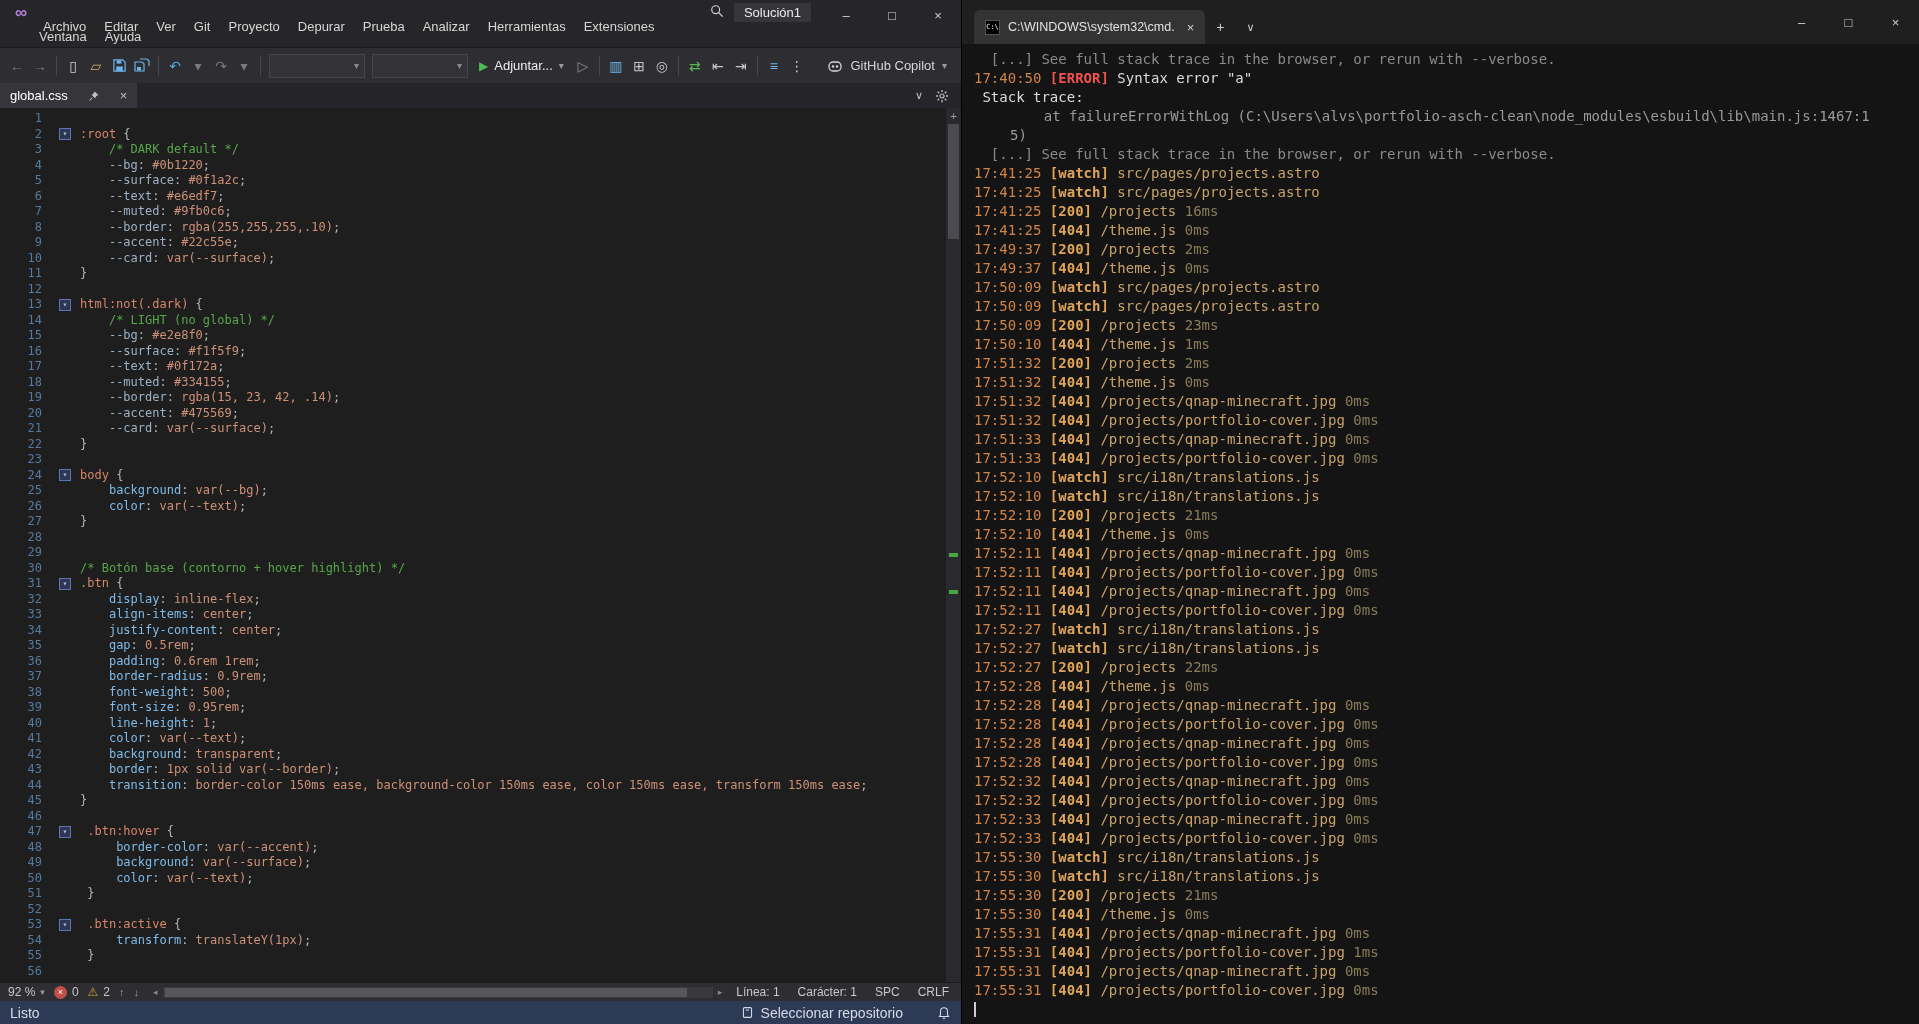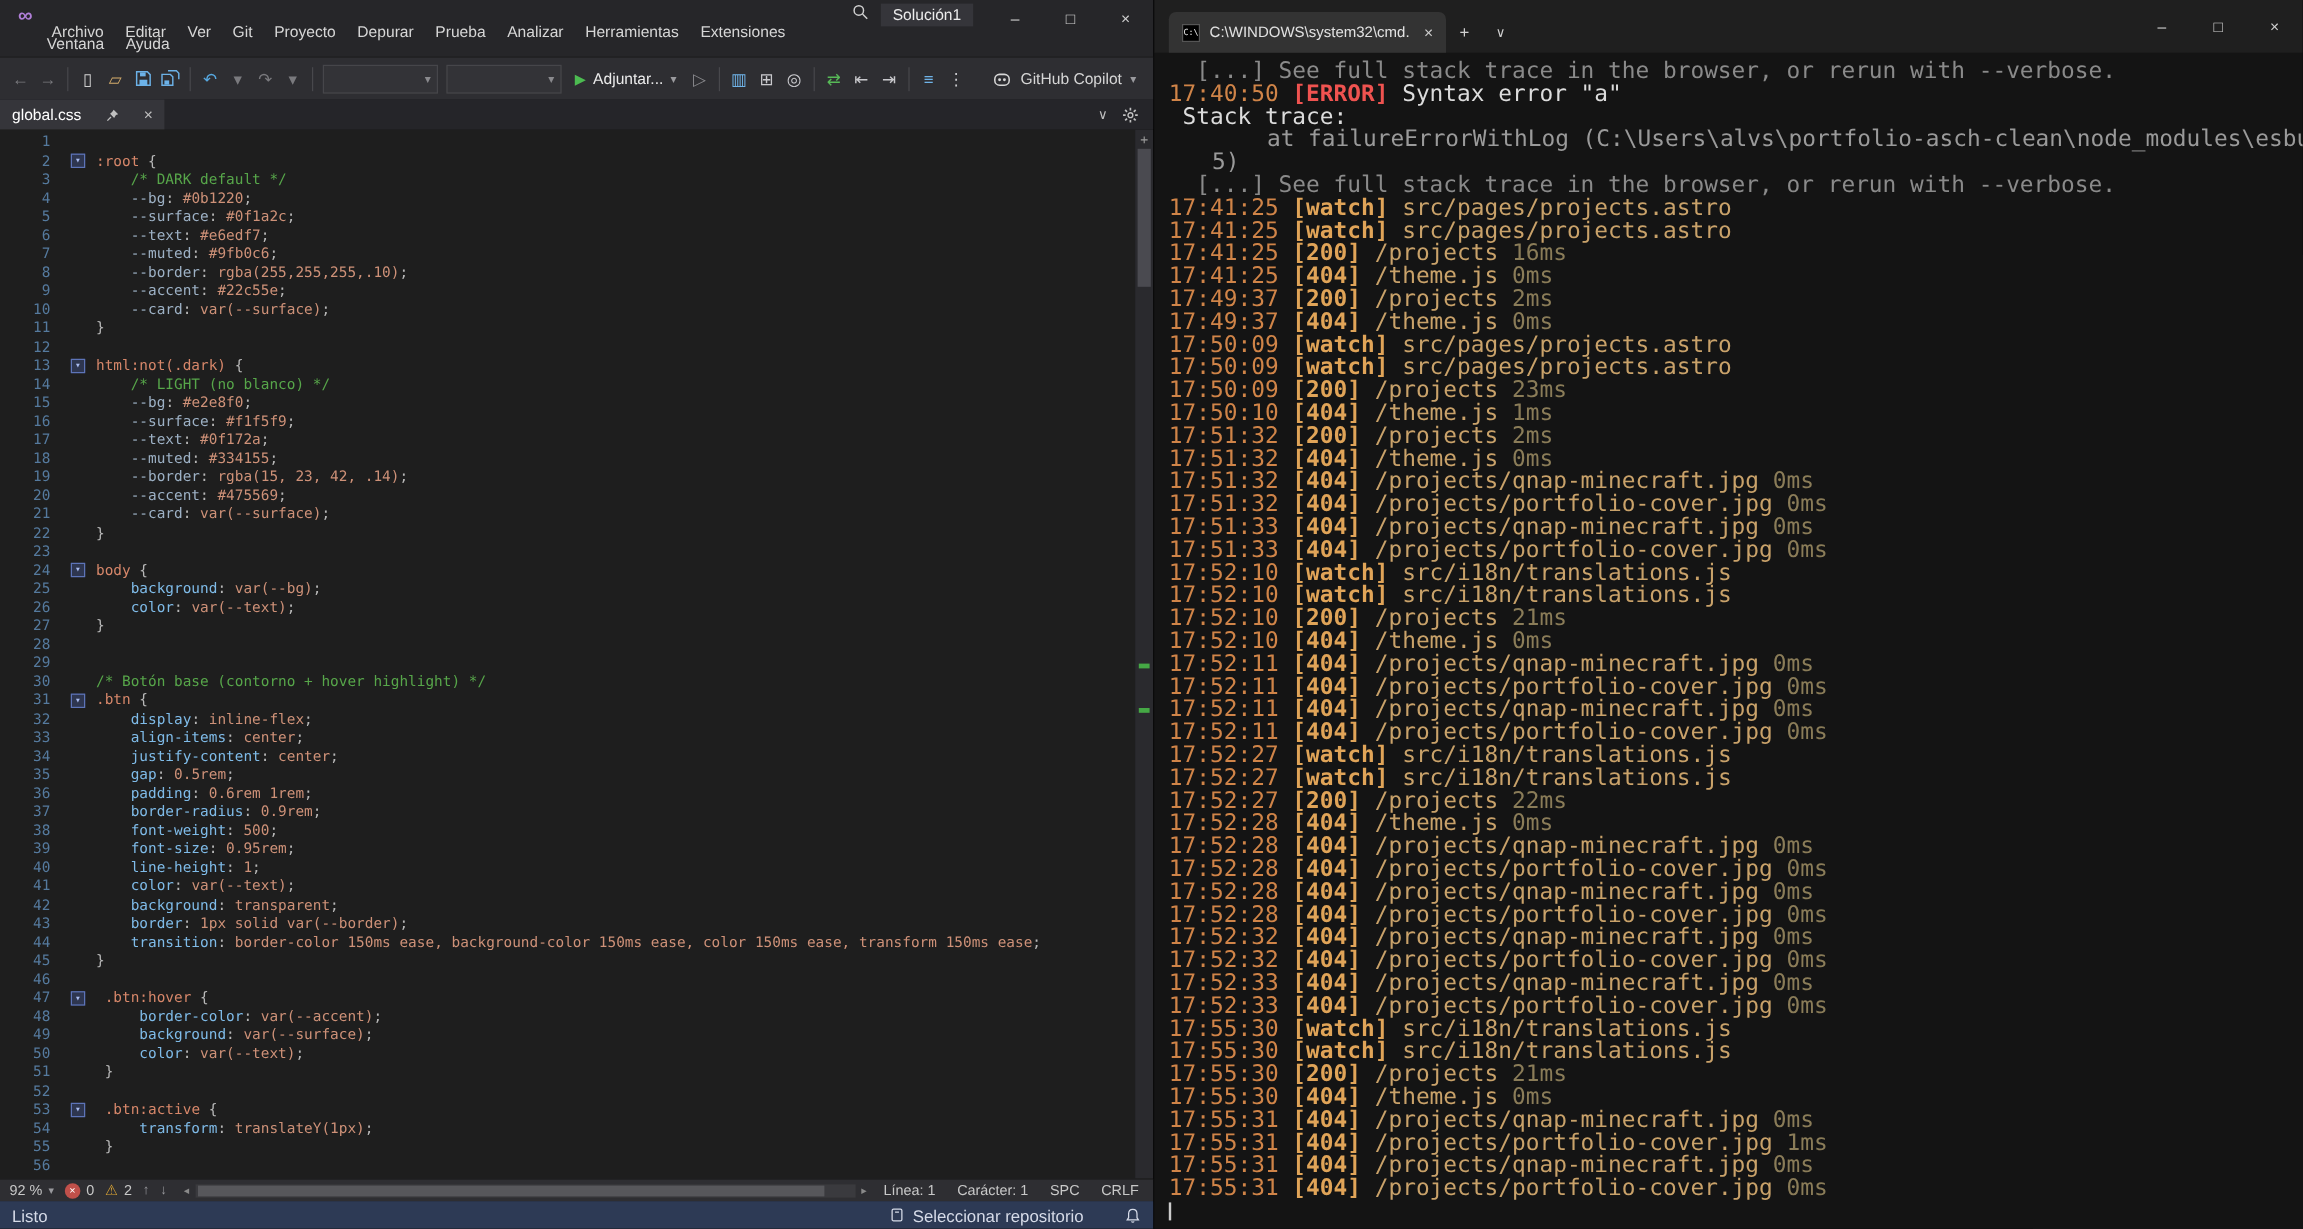--- a/index.html
+++ b/index.html
@@ -66,21 +66,21 @@
   
   .term{flex:1 1 auto;display:flex;flex-direction:column;background:#141414;min-width:0;}
   .term-titlebar{flex:0 0 44px;background:#1f1f1f;display:flex;align-items:flex-end;position:relative;}
   .term-tab{height:34px;margin-left:12px;background:#333333;display:flex;align-items:center;gap:8px;padding:0 11px;font-size:12.5px;color:#e2e2e2;border-top-left-radius:6px;border-top-right-radius:6px;}
   .cmd-icon{width:15px;height:15px;background:#000;border:1px solid #555;font-size:7px;color:#eee;display:flex;align-items:center;justify-content:center;font-family:"DejaVu Sans Mono",monospace;}
   .term-tab-close{color:#cfcfcf;font-size:13px;margin-left:4px;}
   .term-newtab,.term-chev{height:34px;display:flex;align-items:center;padding:0 11px;color:#d0d0d0;font-size:14px;}
   .term-chev{font-size:11px;}
   .term-controls{position:absolute;top:0;right:0;height:44px;display:flex;}
   .term-winbtn{width:47px;height:100%;display:flex;align-items:center;justify-content:center;color:#d0d0d0;font-size:13px;}
-  .term-body{flex:1 1 auto;background:#141414;padding:6px 0 0 12px;font-family:"DejaVu Sans Mono","Liberation Mono",monospace;font-size:19px;line-height:19px;overflow:hidden;}
+  .term-body{flex:1 1 auto;background:#141414;padding:6px 0 0 12px;font-family:"DejaVu Sans Mono","Liberation Mono",monospace;font-size:14px;line-height:19px;overflow:hidden;}
   .t-line{white-space:pre;height:19px;}
   .t-ti{color:#d08448;}
   .t-tg{color:#e0a458;font-weight:bold;}
   .t-ms{color:#c9a26a;}
   .t-du{color:#8a7c58;}
   .t-m{color:#8a8a8a;}
   .t-di{color:#9a9a9a;margin-left:36px;}
   .t-pl{color:#dcdcdc;}
   .t-er{color:#ef5350;font-weight:bold;}
   .t-cursor{display:inline-block;width:2px;height:15px;background:#cccccc;margin-top:2px;}
@@ -296,21 +296,21 @@
           <div class="c-row">
             <span class="c-ln">13</span>
             <span class="c-fold">
               <span class="fold-box">▾</span>
             </span>
             <span class="c-code"><span class="tk-s">html:not(.dark)</span><span class="tk-k"> {</span></span>
           </div>
           <div class="c-row">
             <span class="c-ln">14</span>
             <span class="c-fold"></span>
-            <span class="c-code"><span class="tk-w">    </span><span class="tk-m">/* LIGHT (no blanco) */</span></span>
+            <span class="c-code"><span class="tk-w">    </span><span class="tk-m">/* LIGHT (no global) */</span></span>
           </div>
           <div class="c-row">
             <span class="c-ln">15</span>
             <span class="c-fold"></span>
             <span class="c-code"><span class="tk-w">    </span><span class="tk-c">--bg</span><span class="tk-k">: </span><span class="tk-v">#e2e8f0</span><span class="tk-k">;</span></span>
           </div>
           <div class="c-row">
             <span class="c-ln">16</span>
             <span class="c-fold"></span>
             <span class="c-code"><span class="tk-w">    </span><span class="tk-c">--surface</span><span class="tk-k">: </span><span class="tk-v">#f1f5f9</span><span class="tk-k">;</span></span>

